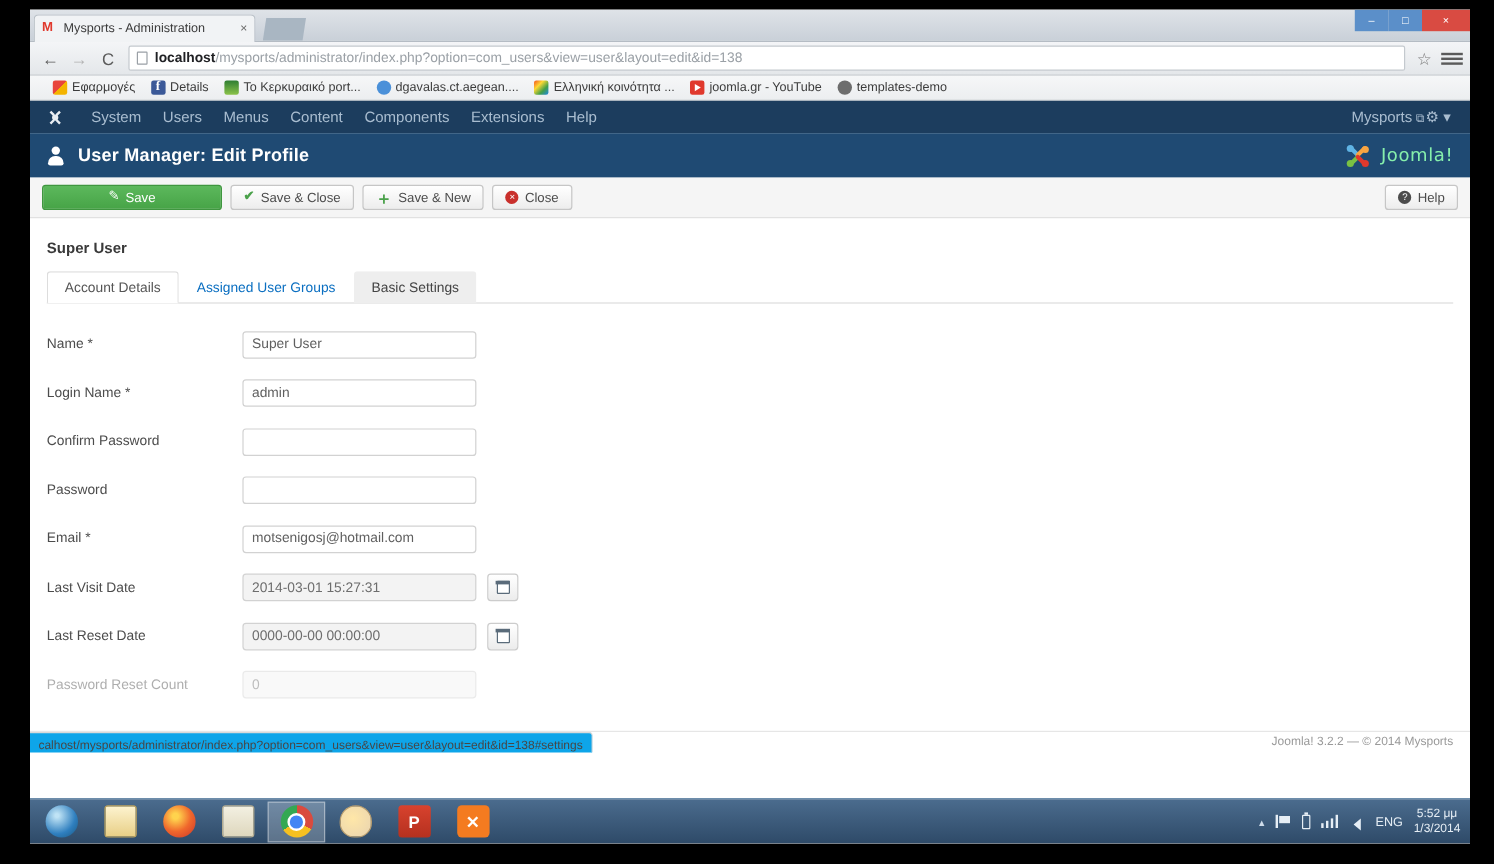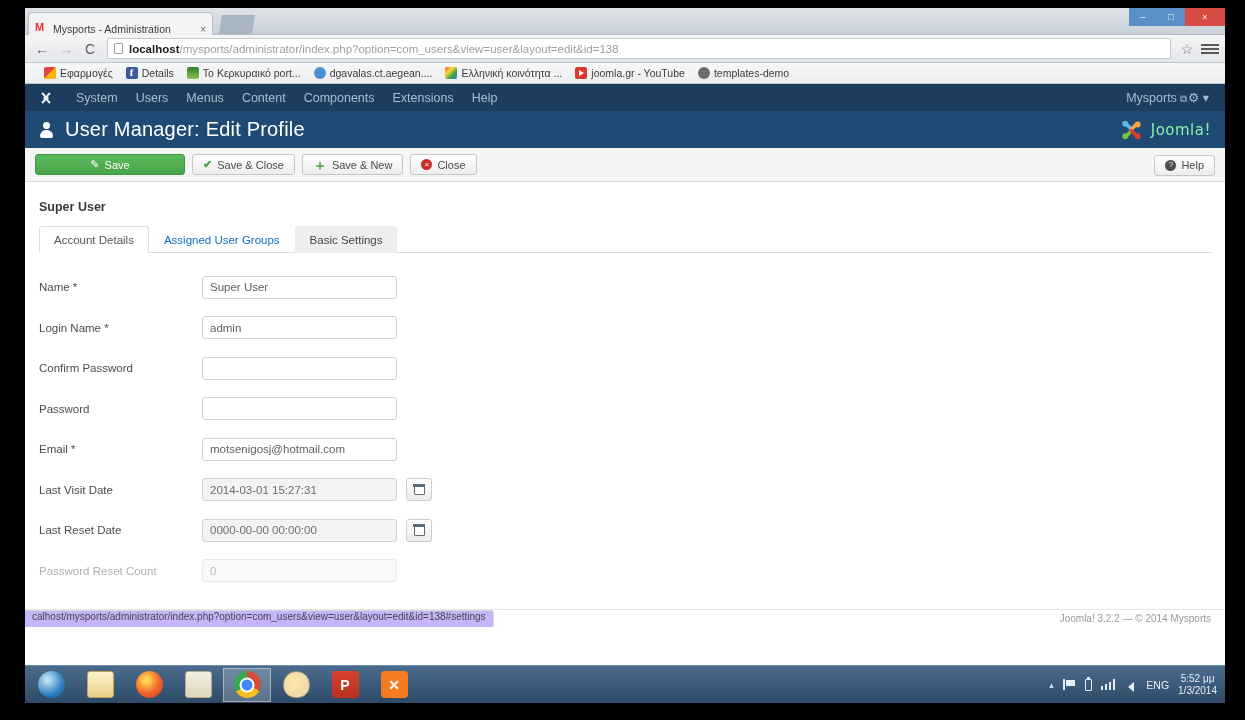--- a/index.html
+++ b/index.html
@@ -26,21 +26,21 @@
   .tabstrip {
     position: relative; height: 27px;
     background: linear-gradient(#dfe3e8,#c9d0d8);
     border-bottom: 1px solid #b5bcc4;
   }
   .tab {
     position: absolute; left: 3px; top: 4px; width: 185px; height: 23px;
     background: #f1f3f5;
     border: 1px solid #b8bfc6; border-bottom: none;
     border-radius: 4px 4px 0 0;
-    display: flex; align-items: flex-end; padding: 0 6px;
+    display: flex; align-items: center; padding: 0 6px;
     font-size: 10.5px; color: #3c3c3c; white-space: nowrap; overflow: hidden;
   }
   .tab .favicon {
     width: 13px; height: 13px; margin-right: 5px; flex: 0 0 13px;
     position: relative;
   }
   .tab .favicon::before {
     content: "M"; position: absolute; left: 0; top: -1px;
     font-size: 11px; font-weight: bold; color: #e0392d; line-height: 13px;
   }
@@ -148,21 +148,21 @@
   }
   .titlebar .usericon::before {
     content: ""; position: absolute; left: 4px; top: 0;
     width: 7px; height: 7px; border-radius: 50%; background: #fff;
   }
   .titlebar .usericon::after {
     content: ""; position: absolute; left: 1px; top: 8px;
     width: 13px; height: 8px; border-radius: 6px 6px 2px 2px; background: #fff;
   }
   .titlebar h1 {
-    font-size: 20px; font-weight: normal; color: #ffffff; letter-spacing: .2px;
+    font-size: 15px; font-weight: bold; color: #ffffff; letter-spacing: .2px;
   }
   .joomlalogo {
     position: absolute; right: 14px; top: 50%; transform: translateY(-50%);
     display: flex; align-items: center; gap: 7px;
   }
   .jmark { width: 25px; height: 25px; }
   .joomlalogo .jtext {
     font-size: 15px; color: #86efac; letter-spacing: .5px;
     font-family: "DejaVu Sans", sans-serif;
   }
@@ -241,23 +241,23 @@
     position: absolute; right: 0; bottom: 0; width: 100%;
     height: 18px; display: flex; align-items: center; justify-content: flex-end;
     padding-right: 14px; font-size: 10px; color: #9a9a9a;
     border-top: 1px solid #e6e6e6; background: #fff;
   }
 
   
   .statusbar {
     position: absolute; left: 0; bottom: 0;
     height: 17px; max-width: 530px;
-    background: #c4b5fd; border: 1px solid #d9d9d9; border-left: none; border-bottom: none;
+    background: #0ea5e9; border: 1px solid #d9d9d9; border-left: none; border-bottom: none;
     border-radius: 0 3px 0 0;
-    display: flex; align-items: flex-start; padding: 0 7px;
+    display: flex; align-items: flex-end; padding: 0 7px;
     font-size: 10px; color: #474747; white-space: nowrap; overflow: hidden; margin-top: 48px;
   }
 
   
   .taskbar {
     position: absolute; left: 0; bottom: 0; width: 100%; height: 38px;
     background: linear-gradient(#4b6c8e,#2e4a68);
     border-top: 1px solid #6d8dab;
     display: flex; align-items: center; padding-left: 2px;
   }

